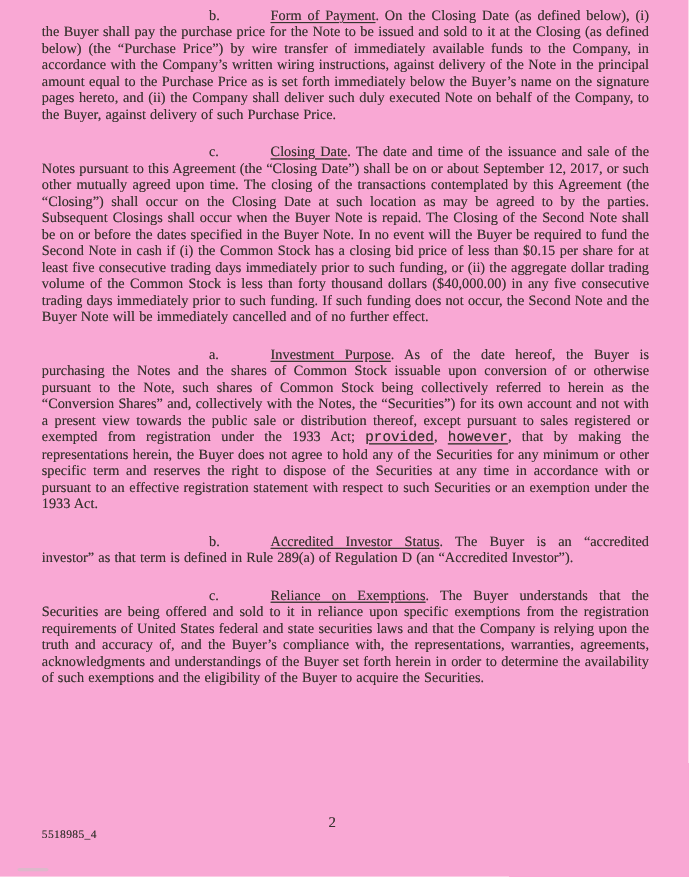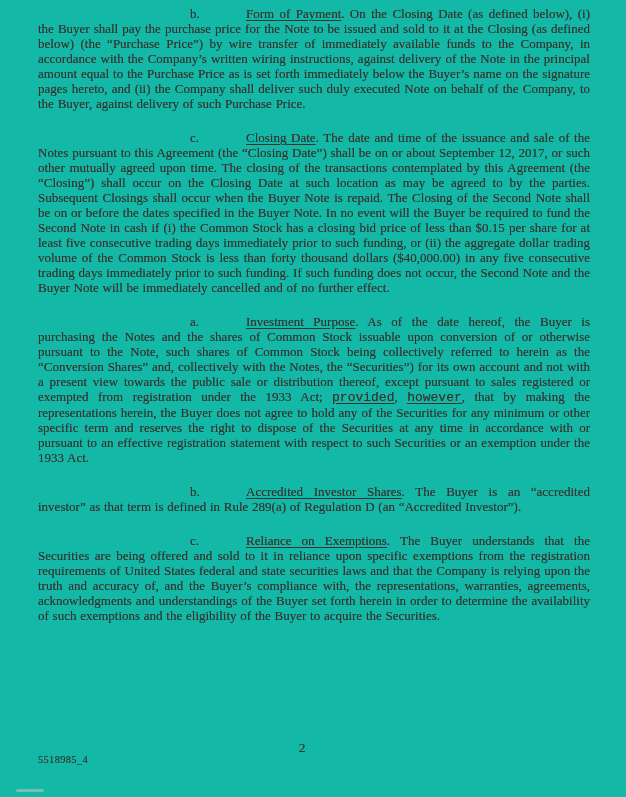--- a/index.html
+++ b/index.html
@@ -4,21 +4,21 @@
 <style>
   html, body {
     margin: 0;
     padding: 0;
     background: #fdfdfb;
   }
   .page {
     position: relative;
     width: 626px;
     height: 797px;
-    background: #14b8a6;
+    background: #f9a8d4;
     font-family: "Liberation Serif", serif;
     color: #36322e;
     overflow: hidden;
   }
   .content {
     position: absolute;
     left: 38px;
     top: 6px;
     width: 552px;
   }
@@ -74,20 +74,20 @@
   }
 </style>
 </head>
 <body>
 
 <div class="page">
   <div class="content">
       <p class="para"><span class="label">b.</span><span class="heading">Form of Payment</span><span>.</span><span class="seg">  On the Closing Date (as defined below), (i) the Buyer shall pay the purchase price for the Note to be issued and sold to it at the Closing (as defined below) (the “Purchase Price”) by wire transfer of immediately available funds to the Company, in accordance with the Company’s written wiring instructions, against delivery of the Note in the principal amount equal to the Purchase Price as is set forth immediately below the Buyer’s name on the signature pages hereto, and (ii) the Company shall deliver such duly executed Note on behalf of the Company, to the Buyer, against delivery of such Purchase Price.</span></p>
       <p class="para"><span class="label">c.</span><span class="heading">Closing Date</span><span>.</span><span class="seg">  The date and time of the issuance and sale of the Notes pursuant to this Agreement (the “Closing Date”) shall be on or about September 12, 2017, or such other mutually agreed upon time.  The closing of the transactions contemplated by this Agreement (the “Closing”) shall occur on the Closing Date at such location as may be agreed to by the parties. Subsequent Closings shall occur when the Buyer Note is repaid.  The Closing of the Second Note shall be on or before the dates specified in the Buyer Note.  In no event will the Buyer be required to fund the Second Note in cash if (i) the Common Stock has a closing bid price of less than $0.15 per share for at least five consecutive trading days immediately prior to such funding, or (ii) the aggregate dollar trading volume of the Common Stock is less than forty thousand dollars ($40,000.00) in any five consecutive trading days immediately prior to such funding.  If such funding does not occur, the Second Note and the Buyer Note will be immediately cancelled and of no further effect.</span></p>
       <p class="para"><span class="label">a.</span><span class="heading">Investment Purpose</span><span>.</span><span class="seg">  As of the date hereof, the Buyer is purchasing the Notes and the shares of Common Stock issuable upon conversion of or otherwise pursuant to the Note, such shares of Common Stock being collectively referred to herein as the “Conversion Shares” and, collectively with the Notes, the “Securities”) for its own account and not with a present view towards the public sale or distribution thereof, except pursuant to sales registered or exempted from registration under the 1933 Act; </span><span class="seg seg-u">provided</span><span class="seg">, </span><span class="seg seg-u">however</span><span class="seg">, that by making the representations herein, the Buyer does not agree to hold any of the Securities for any minimum or other specific term and reserves the right to dispose of the Securities at any time in accordance with or pursuant to an effective registration statement with respect to such Securities or an exemption under the 1933 Act.</span></p>
-      <p class="para"><span class="label">b.</span><span class="heading">Accredited Investor Shares</span><span>.</span><span class="seg">  The Buyer is an “accredited investor” as that term is defined in Rule 289(a) of Regulation D (an “Accredited Investor”).</span></p>
+      <p class="para"><span class="label">b.</span><span class="heading">Accredited Investor Status</span><span>.</span><span class="seg">  The Buyer is an “accredited investor” as that term is defined in Rule 289(a) of Regulation D (an “Accredited Investor”).</span></p>
       <p class="para"><span class="label">c.</span><span class="heading">Reliance on Exemptions</span><span>.</span><span class="seg">  The Buyer understands that the Securities are being offered and sold to it in reliance upon specific exemptions from the registration requirements of United States federal and state securities laws and that the Company is relying upon the truth and accuracy of, and the Buyer’s compliance with, the representations, warranties, agreements, acknowledgments and understandings of the Buyer set forth herein in order to determine the availability of such exemptions and the eligibility of the Buyer to acquire the Securities.</span></p>
     </div>
 
   <div class="page-num">2</div>
   <div class="doc-id">5518985_4</div>
   <div class="artifact"></div>
 </div>
 
 </body></html>

